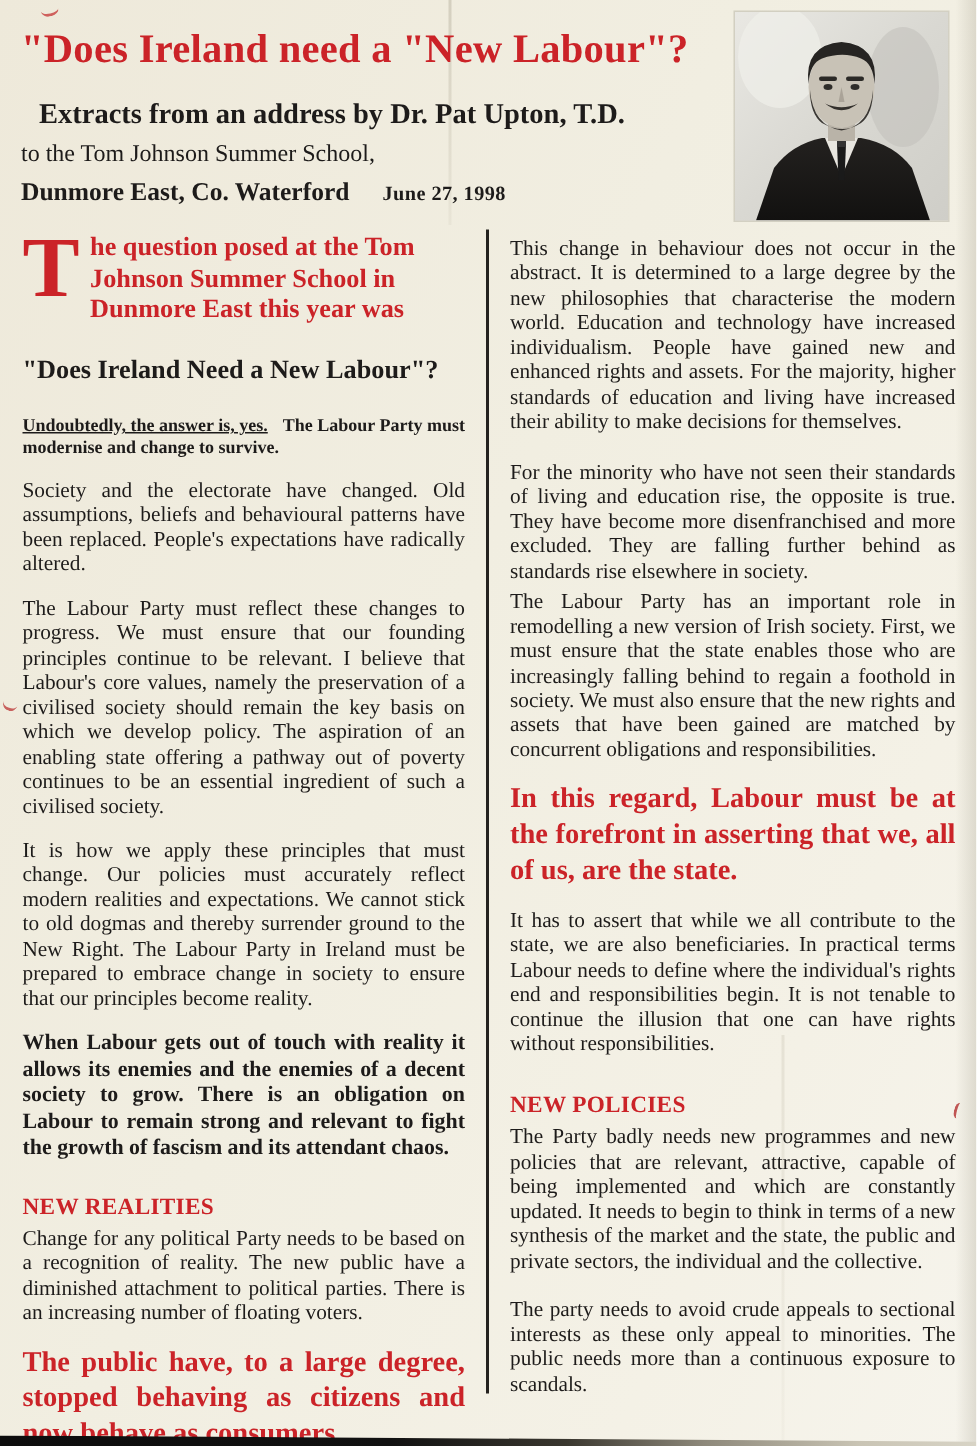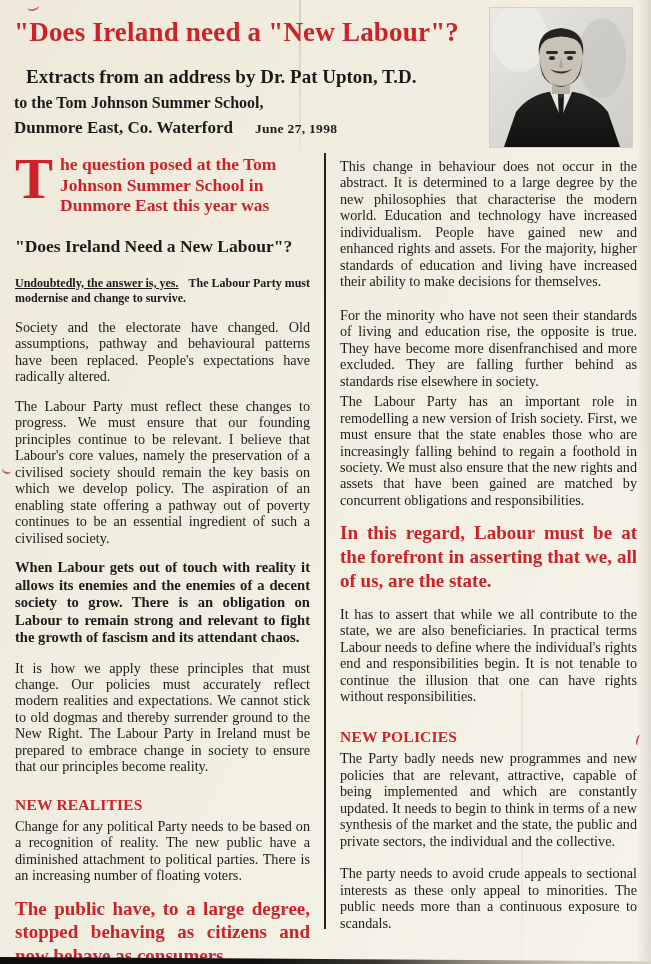--- a/index.html
+++ b/index.html
@@ -28,21 +28,21 @@
   .art2{left:2px;top:464px;width:10px;height:8px;border-bottom:2px solid #b33; border-radius:50%;transform:rotate(18deg);opacity:.75;}
   .art3{left:636px;top:735px;width:4px;height:11px;border-left:2px solid #b32e2e;border-radius:50%;transform:rotate(15deg);opacity:.8;}
 
   
   .title{
     position:absolute;left:14px;top:18px;width:470px;
     font-size:27px;font-weight:bold;color:var(--accent);
     letter-spacing:.2px;margin:0;line-height:1.1;
   }
   .byline1{position:absolute;left:26px;top:66px;font-size:19px;font-weight:bold;margin:0;}
-  .byline2{position:absolute;left:14px;top:94px;font-size:16px;font-weight:bold;margin:0;}
+  .byline2{position:absolute;left:14px;top:94px;font-size:16px;font-weight:normal;margin:0;}
   .byline3{position:absolute;left:14px;top:118px;font-size:17px;font-weight:bold;margin:0;}
   .date{font-size:13.5px;font-weight:bold;margin-left:22px;letter-spacing:.3px;}
 
   
   .photo{
     position:absolute;left:490px;top:8px;width:142px;height:139px;
     background:#dddcd6;overflow:hidden;
     box-shadow:0 0 0 1px rgba(120,115,100,.25);
   }
 
@@ -127,24 +127,24 @@
 
   <div class="divider"></div>
 
   <div class="col col-left">
     <p class="lede"><span class="dropcap">T</span><span>he question posed at the Tom Johnson Summer School in Dunmore East this year was</span></p>
 
     <p class="question">"Does Ireland Need a New Labour"?</p>
 
     <p class="answer"><span class="u">Undoubtedly, the answer is, yes.</span><span class="rest">The Labour Party must modernise and change to survive.</span></p>
 
-    <p class="p">Society and the electorate have changed. Old assumptions, pathway and behavioural patterns have been replaced. People's expectations have radically altered.</p>
+    <p class="p">Society and the electorate have changed. Old assumptions, beliefs and behavioural patterns have been replaced. People's expectations have radically altered.</p>
     <p class="p">The Labour Party must reflect these changes to progress. We must ensure that our founding principles continue to be relevant. I believe that Labour's core values, namely the preservation of a civilised society should remain the key basis on which we develop policy. The aspiration of an enabling state offering a pathway out of poverty continues to be an essential ingredient of such a civilised society.</p>
+    <p class="p">It is how we apply these principles that must change. Our policies must accurately reflect modern realities and expectations. We cannot stick to old dogmas and thereby surrender ground to the New Right. The Labour Party in Ireland must be prepared to embrace change in society to ensure that our principles become reality.</p>
     <p class="p p-bold">When Labour gets out of touch with reality it allows its enemies and the enemies of a decent society to grow.  There is an obligation on Labour to remain strong and relevant to fight the growth of fascism and its attendant chaos.</p>
-    <p class="p">It is how we apply these principles that must change. Our policies must accurately reflect modern realities and expectations. We cannot stick to old dogmas and thereby surrender ground to the New Right. The Labour Party in Ireland must be prepared to embrace change in society to ensure that our principles become reality.</p>
 
     <h3 class="section-h">NEW REALITIES</h3>
     <p class="p first">Change for any political Party needs to be based on a recognition of reality. The new public have a diminished attachment to political parties.  There is an increasing number of floating voters.</p>
     <p class="p p-red">The public have, to a large degree, stopped behaving as citizens and now behave as consumers</p>
   </div>
 
   <div class="col col-right">
     <p class="p first">This change in behaviour does not occur in the abstract.  It is determined to a large degree by the new philosophies that characterise the modern world. Education and technology have increased individualism.  People have gained new and enhanced rights and assets. For the majority, higher standards of education and living have increased their ability to make decisions for themselves.</p>
     <p class="p" style="margin-top:17px;">For the minority who have not seen their standards of living and education rise, the opposite is true. They have become more disenfranchised and more excluded. They are falling further behind as standards rise elsewhere in society.</p>
 

